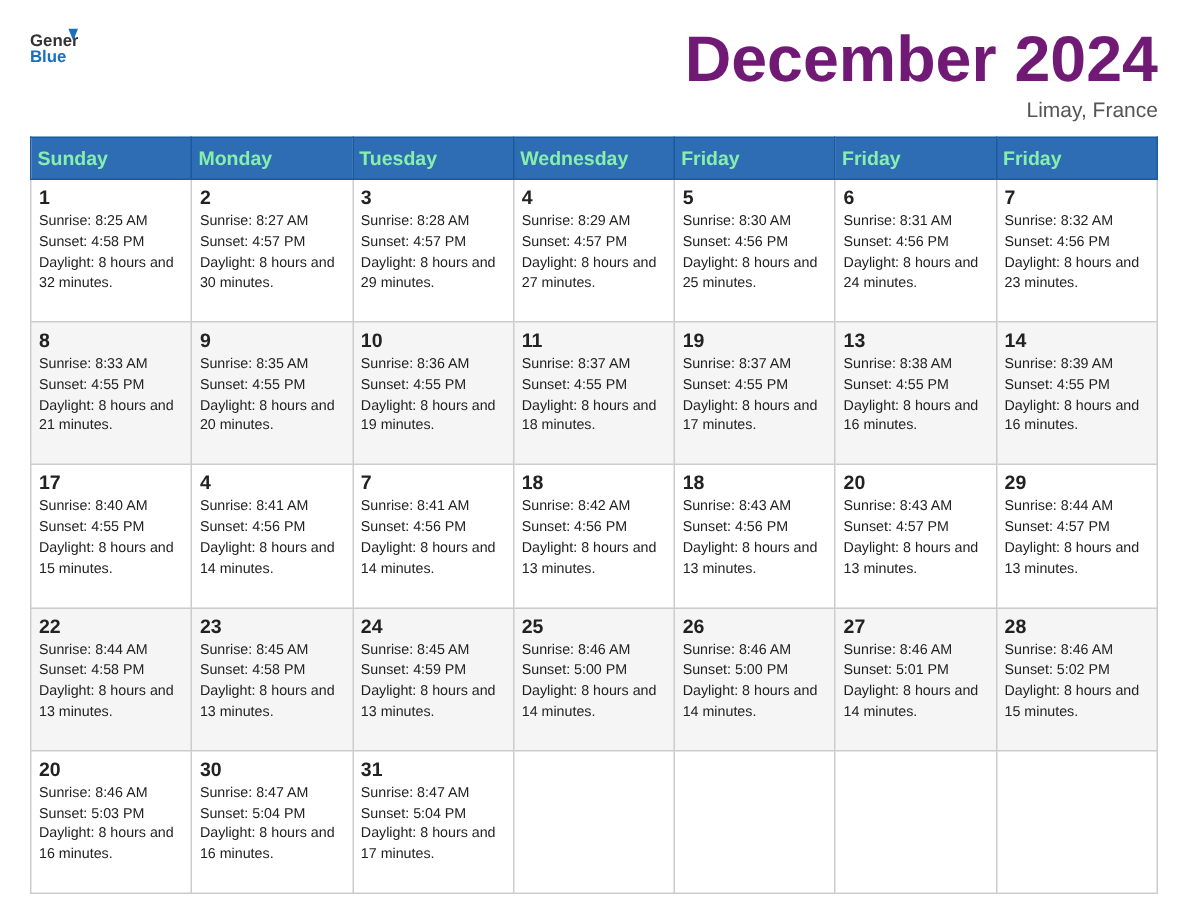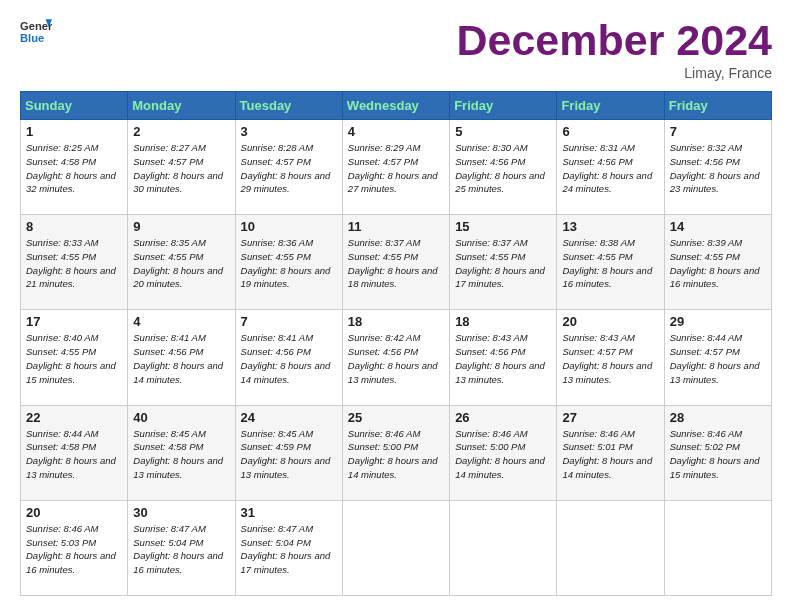--- a/index.html
+++ b/index.html
@@ -75,21 +75,20 @@
     .day-num {
       font-size: 13px;
       font-weight: bold;
       color: #222;
       display: block;
       margin-bottom: 2px;
     }
     .cell-text {
       line-height: 1.45;
       font-size: 9.5px;
-      font-style: italic;
     }
     .empty-cell {
       background: #f9f9f9;
     }
   </style>
 </head>
 <body>
 
 <div class="page">
   <div class="header">
@@ -160,21 +159,21 @@
           </td>
           <td>
             <span class="day-num">10</span>
             <div class="cell-text">Sunrise: 8:36 AM<br>Sunset: 4:55 PM<br>Daylight: 8 hours and 19 minutes.</div>
           </td>
           <td>
             <span class="day-num">11</span>
             <div class="cell-text">Sunrise: 8:37 AM<br>Sunset: 4:55 PM<br>Daylight: 8 hours and 18 minutes.</div>
           </td>
           <td>
-            <span class="day-num">15</span>
+            <span class="day-num">19</span>
             <div class="cell-text">Sunrise: 8:37 AM<br>Sunset: 4:55 PM<br>Daylight: 8 hours and 17 minutes.</div>
           </td>
           <td>
             <span class="day-num">13</span>
             <div class="cell-text">Sunrise: 8:38 AM<br>Sunset: 4:55 PM<br>Daylight: 8 hours and 16 minutes.</div>
           </td>
           <td>
             <span class="day-num">14</span>
             <div class="cell-text">Sunrise: 8:39 AM<br>Sunset: 4:55 PM<br>Daylight: 8 hours and 16 minutes.</div>
           </td>
@@ -208,21 +207,21 @@
             <span class="day-num">29</span>
             <div class="cell-text">Sunrise: 8:44 AM<br>Sunset: 4:57 PM<br>Daylight: 8 hours and 13 minutes.</div>
           </td>
         </tr>
         <tr>
           <td>
             <span class="day-num">22</span>
             <div class="cell-text">Sunrise: 8:44 AM<br>Sunset: 4:58 PM<br>Daylight: 8 hours and 13 minutes.</div>
           </td>
           <td>
-            <span class="day-num">40</span>
+            <span class="day-num">23</span>
             <div class="cell-text">Sunrise: 8:45 AM<br>Sunset: 4:58 PM<br>Daylight: 8 hours and 13 minutes.</div>
           </td>
           <td>
             <span class="day-num">24</span>
             <div class="cell-text">Sunrise: 8:45 AM<br>Sunset: 4:59 PM<br>Daylight: 8 hours and 13 minutes.</div>
           </td>
           <td>
             <span class="day-num">25</span>
             <div class="cell-text">Sunrise: 8:46 AM<br>Sunset: 5:00 PM<br>Daylight: 8 hours and 14 minutes.</div>
           </td>

